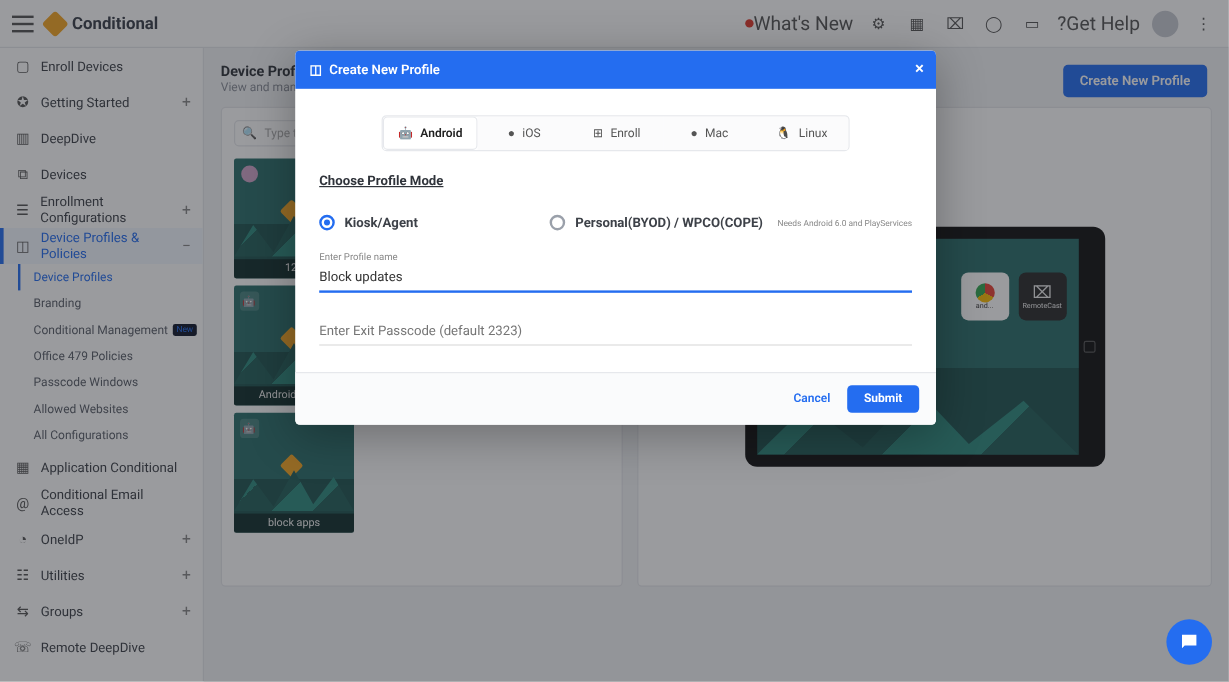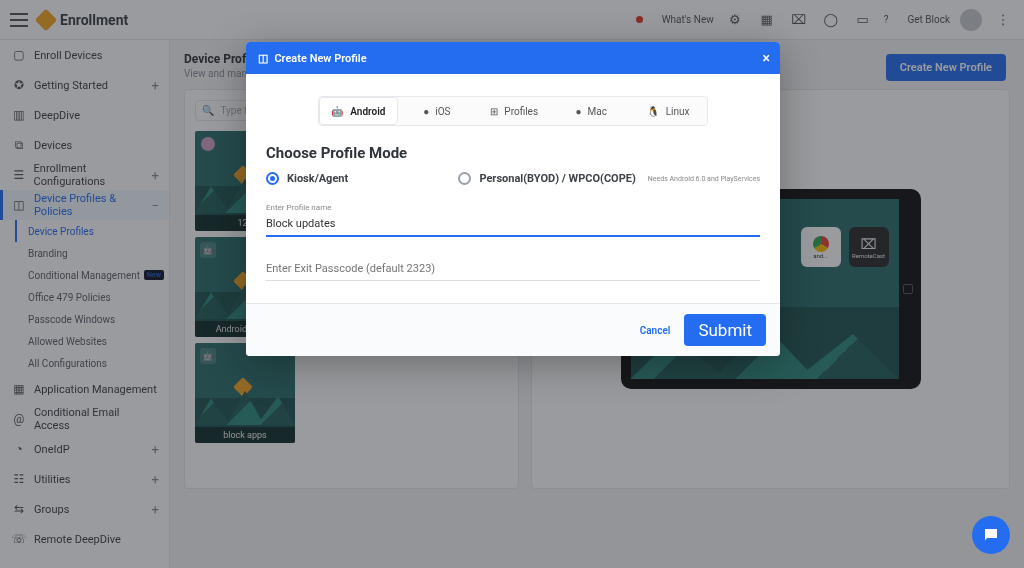--- a/index.html
+++ b/index.html
@@ -13,21 +13,21 @@
   }
   * { box-sizing: border-box; font-family: "Segoe UI", Roboto, Arial, sans-serif; }
   html,body { margin:0; padding:0; width:1024px; height:568px; overflow:hidden; background:#f3f4f6; color:var(--text); font-size:11px; }
   
   .hdr { position:absolute; top:0; left:0; right:0; height:var(--header-h); background:#fff; border-bottom:1px solid var(--border); display:flex; align-items:center; padding:0 10px; gap:10px; z-index:10;}
   .hambg { width:18px; height:14px; display:inline-block; border-top:2px solid #555; border-bottom:2px solid #555; position:relative;}
   .hambg::before{content:"";position:absolute;top:4px;left:0;right:0;height:2px;background:#555;}
   .logo { display:flex; align-items:center; gap:6px; font-weight:700; font-size:14px; color:#3a3f4a;}
   .logo-mark{width:16px;height:16px;background:#f5a623;transform:rotate(45deg);border-radius:3px;}
   .hdr-spacer{flex:1;}
-  .hdr-item{display:flex;align-items:center;gap:19px;color:#555;font-size:10px;text-align:center;}
+  .hdr-item{display:flex;align-items:center;gap:0;color:#555;font-size:16px;text-align:center;}
   .dot-red{width:7px;height:7px;border-radius:50%;background:#e0382b;display:inline-block;}
   .hdr-ico{width:22px;height:22px;display:inline-flex;align-items:center;justify-content:center;color:#555;font-size:13px;}
   .avatar{width:22px;height:22px;border-radius:50%;background:#c7cad1;}
   
   .sidebar{position:absolute;top:var(--header-h);left:0;bottom:0;width:var(--sidebar-w);background:#fff;border-right:1px solid var(--border);overflow:hidden;z-index:5;}
   .s-item{display:flex;align-items:center;gap:8px;height:30px;padding:0 12px;font-size:11px;color:#3d4148;position:relative;}
   .s-ico{width:14px;height:14px;display:inline-flex;align-items:center;justify-content:center;color:#555;font-size:12px;}
   .s-item.active{color:var(--accent);background:#f3f7ff;}
   .s-item.active::before{content:"";position:absolute;left:0;top:0;bottom:0;width:3px;background:var(--accent);}
   .s-sub{padding-left:28px;height:22px;display:flex;align-items:center;font-size:10px;color:#5a5f69;position:relative;}
@@ -72,56 +72,56 @@
   .dim{position:absolute;inset:0;background:rgba(30,34,40,.45);z-index:50;}
   .chat{position:absolute;right:14px;bottom:14px;width:38px;height:38px;border-radius:50%;background:var(--accent);z-index:200;display:flex;align-items:center;justify-content:center;color:#fff;font-size:18px;}
   
   .modal{position:absolute;z-index:100;top:42px;left:246px;width:534px;background:#fff;border-radius:4px;box-shadow:0 8px 40px rgba(0,0,0,.3);overflow:hidden;}
   .m-hdr{height:32px;background:var(--accent);color:#fff;display:flex;align-items:center;padding:0 12px;font-size:11px;font-weight:600;position:relative;}
   .m-close{position:absolute;right:10px;top:8px;font-size:14px;cursor:pointer;}
   .m-body{padding:16px 20px 12px;}
   .os-tabs{display:flex;border:1px solid var(--border);border-radius:4px;overflow:hidden;margin:6px auto 18px;width:390px;}
   .os-tab{flex:1;height:28px;display:flex;align-items:center;justify-content:center;gap:6px;font-size:10px;color:#555;background:#fbfbfc;}
   .os-tab.active{background:#fff;border:1px solid var(--border);border-radius:4px;box-shadow:0 0 0 1px #fff inset;font-weight:600;color:#222;}
-  .m-section-title{font-size:15px;font-weight:700;color:#2f333a;margin-bottom:10px;}
+  .m-section-title{font-size:11px;font-weight:700;color:#2f333a;margin-bottom:22px;text-decoration:underline;}
   .radio-row{display:flex;align-items:center;gap:12px;margin-bottom:18px;}
   .radio{display:flex;align-items:center;gap:8px;font-size:11px;}
   .rdisc{width:13px;height:13px;border-radius:50%;border:2px solid var(--accent);display:inline-block;position:relative;}
   .rdisc.on::after{content:"";position:absolute;inset:2px;border-radius:50%;background:var(--accent);}
   .rdisc.off{border-color:#9aa0aa;}
   .rnote{font-size:7px;color:#888;margin-left:4px;}
   .m-field-label{font-size:8px;color:#888;margin-bottom:2px;}
   .m-input{width:100%;border:none;border-bottom:2px solid var(--accent);font-size:11px;padding:3px 0 5px;outline:none;color:#333;}
   .m-input.ph{border-bottom:1px solid #ddd;color:#9aa0aa;}
   .m-footer{background:#fafbfc;border-top:1px solid var(--border);display:flex;justify-content:flex-end;align-items:center;gap:14px;padding:10px 14px;}
   .m-cancel{color:var(--accent);font-size:10px;font-weight:600;}
-  .m-submit{background:var(--accent);color:#fff;border-radius:4px;padding:6px 14px;font-size:17px;font-weight:400;}
+  .m-submit{background:var(--accent);color:#fff;border-radius:4px;padding:6px 14px;font-size:10px;font-weight:700;}
 </style>
 </head>
 <body>
 
 <div class="hdr">
   <span class="hambg"></span>
   <span class="logo">
     <span class="logo-mark"></span>
-    <span>Enrollment</span>
+    <span>Conditional</span>
   </span>
   <span class="hdr-spacer"></span>
   <span class="hdr-item">
     <span class="dot-red"></span>
     <span>What's New</span>
   </span>
   <span class="hdr-ico">⚙</span>
   <span class="hdr-ico">▦</span>
   <span class="hdr-ico">⌧</span>
   <span class="hdr-ico">◯</span>
   <span class="hdr-ico">▭</span>
   <span class="hdr-item">
     <span>?</span>
-    <span>Get Block</span>
+    <span>Get Help</span>
   </span>
   <span class="avatar"></span>
   <span class="hdr-ico">⋮</span>
 </div>
 
 <div class="sidebar" id="sidebar">
     <div class="s-item">
       <span class="s-ico">▢</span>
       <span>Enroll Devices</span>
     </div>
@@ -165,21 +165,21 @@
       <span>Passcode Windows</span>
     </div>
     <div class="s-sub">
       <span>Allowed Websites</span>
     </div>
     <div class="s-sub">
       <span>All Configurations</span>
     </div>
     <div class="s-item">
       <span class="s-ico">▦</span>
-      <span>Application Management</span>
+      <span>Application Conditional</span>
     </div>
     <div class="s-item">
       <span class="s-ico">@</span>
       <span>Conditional Email Access</span>
     </div>
     <div class="s-item">
       <span class="s-ico">◔</span>
       <span>OneIdP</span>
       <span class="s-plus">+</span>
     </div>
@@ -292,21 +292,21 @@
         <div class="os-tab active">
           <span>🤖</span>
           <span>Android</span>
         </div>
         <div class="os-tab">
           <span>●</span>
           <span>iOS</span>
         </div>
         <div class="os-tab">
           <span>⊞</span>
-          <span>Profiles</span>
+          <span>Enroll</span>
         </div>
         <div class="os-tab">
           <span>●</span>
           <span>Mac</span>
         </div>
         <div class="os-tab">
           <span>🐧</span>
           <span>Linux</span>
         </div>
       </div>

